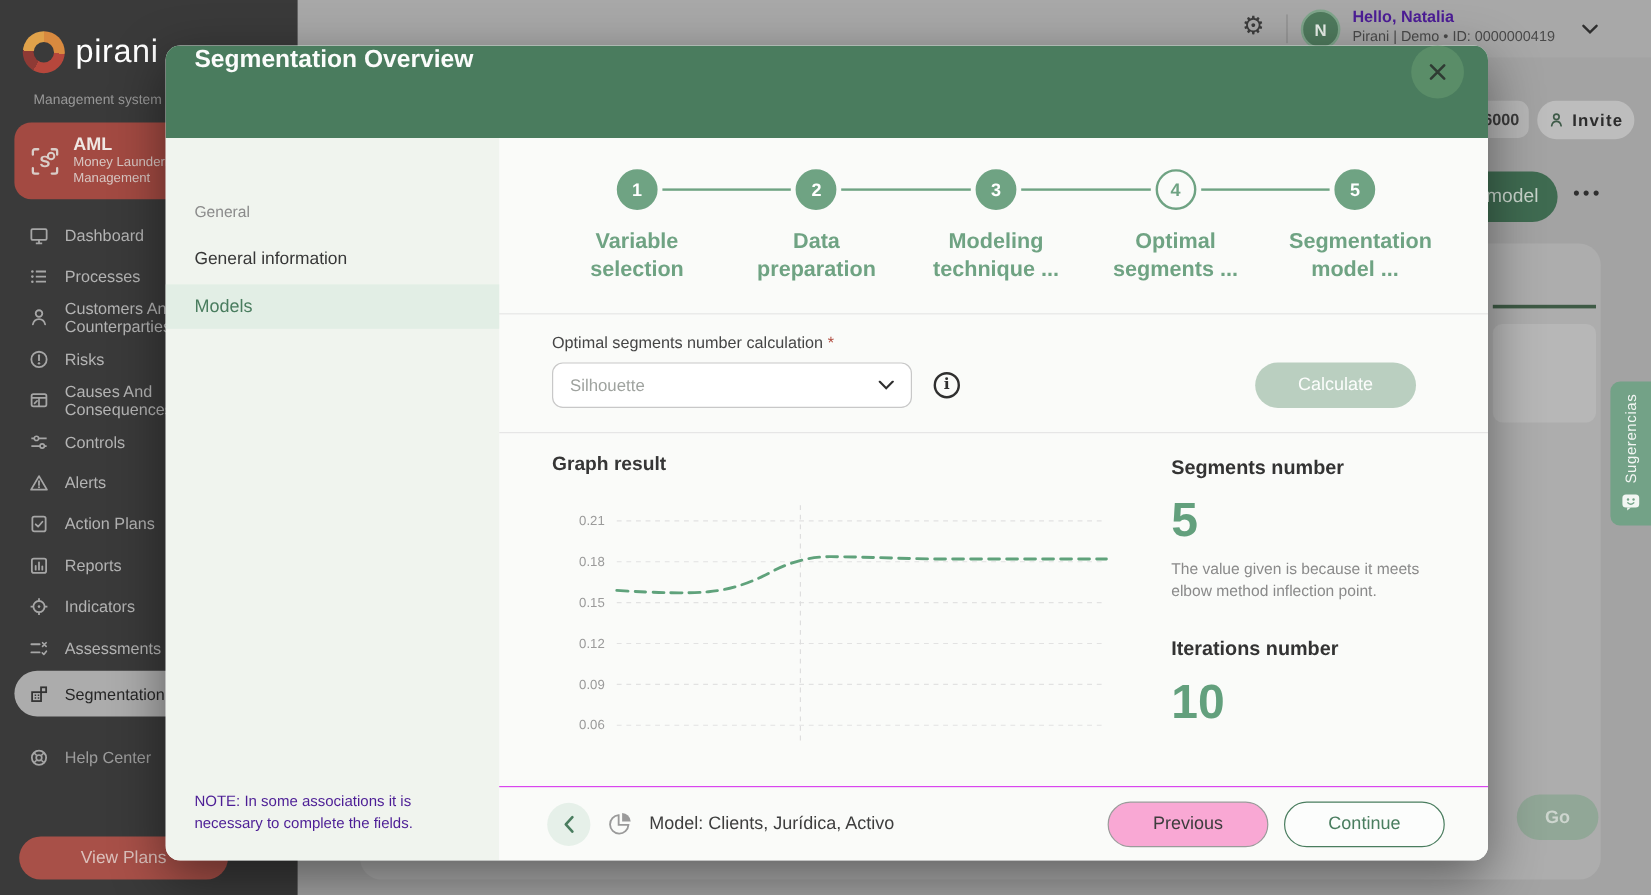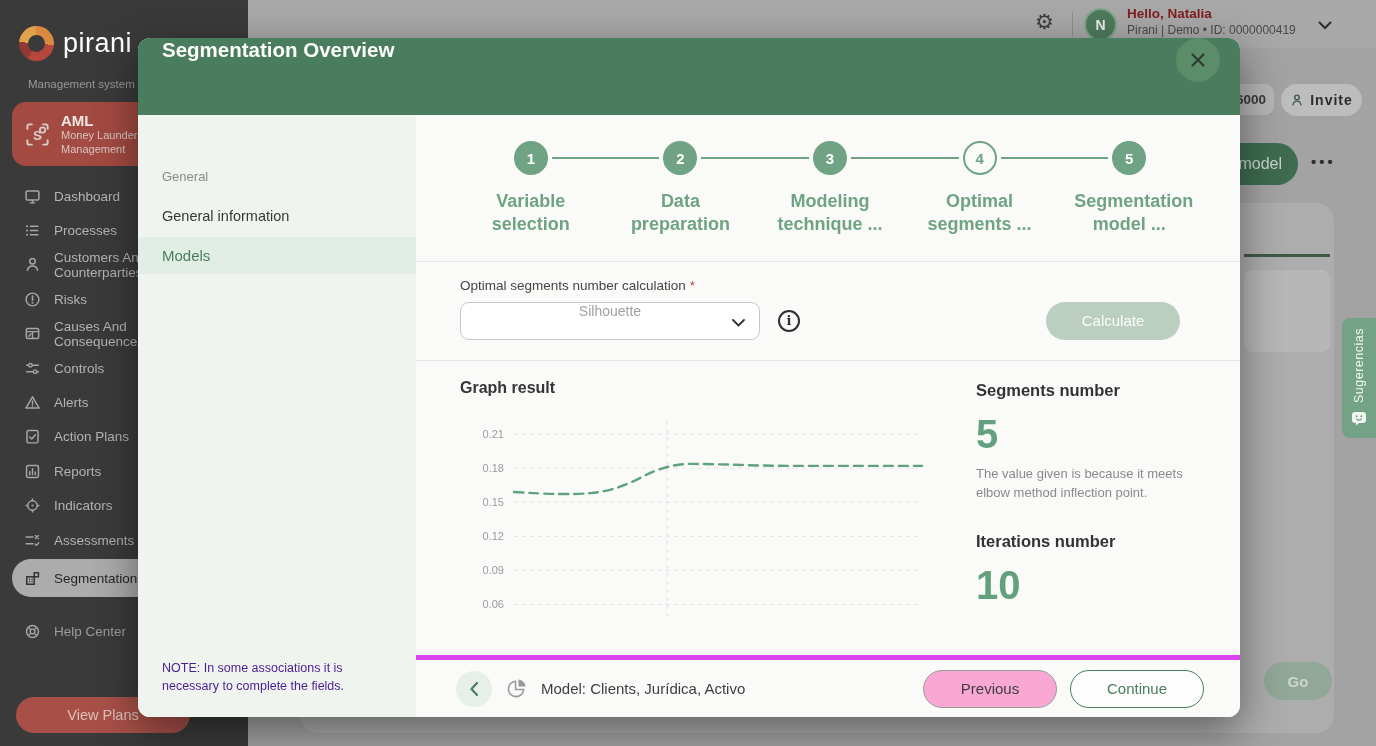--- a/index.html
+++ b/index.html
@@ -8,21 +8,21 @@
 
   .app { position:absolute; inset:0; width:1376px; height:746px; overflow:hidden; }
 
   
   .bg-page { position:absolute; inset:0; z-index:0; }
   .bg-header { position:absolute; left:0; top:0; right:0; height:48px; background:#A8A8A8; }
   .gear { position:absolute; left:1035px; top:11px; font-size:21px; color:#3C3C3C; line-height:1; }
   .hdr-divider { position:absolute; left:1072px; top:12px; width:1px; height:24px; background:#8E8E8E; }
   .avatar { position:absolute; left:1084px; top:8px; width:33px; height:33px; border-radius:50%; background:#4F7A5D; border:2px solid #7FA58B; color:#E9EFE9; font-size:14px; font-weight:bold; display:flex; align-items:center; justify-content:center; }
   .hdr-text { position:absolute; left:1127px; top:6px; }
-  .hdr-greeting { font-size:13.5px; font-weight:bold; color:#7f1d1d; }
+  .hdr-greeting { font-size:13.5px; font-weight:bold; color:#4c1d95; }
   .hdr-account { font-size:12px; color:#4A4A4A; margin-top:2px; }
   .hdr-chevron { position:absolute; left:1318px; top:16px; }
 
   .bg-card { position:absolute; left:300px; top:203px; width:1034px; height:530px; background:#ADADAD; border-radius:18px; }
   .badge-6000 { position:absolute; left:1228px; top:84px; width:46px; height:31px; background:#B6B6B6; border-radius:9px; color:#3A3A3A; font-size:13.5px; font-weight:bold; display:flex; align-items:center; justify-content:center; }
   .invite-btn { position:absolute; left:1281px; top:84px; width:81px; height:32px; background:#BDBDBD; border-radius:16px; color:#2C2C2C; font-size:14px; font-weight:bold; letter-spacing:1px; display:flex; align-items:center; justify-content:center; gap:6px; }
   .model-btn { position:absolute; left:1170px; top:143px; width:128px; height:42px; background:#3F6B51; border-radius:21px; color:#C9D5CC; font-size:16px; display:flex; align-items:center; justify-content:flex-end; padding-right:16px; }
   .bg-dots { position:absolute; left:1311px; top:153px; color:#2F2F2F; font-size:15px; font-weight:bold; letter-spacing:3px; }
   .tab-underline { position:absolute; left:1244px; top:254px; width:86px; height:3px; background:#3E5A45; }
   .inner-card { position:absolute; left:1244px; top:270px; width:86px; height:82px; background:#B7B7B7; border-radius:8px; }
@@ -70,37 +70,37 @@
   .step.outlined .circle { background:#FAFBF9; color:#6FA383; border:2px solid #6FA383; }
   .step:not(:first-child)::before { content:""; position:absolute; top:16px; right:50%; width:calc(100% - 42px); margin-right:21px; height:2px; background:#6FA383; }
   .step .slabel { margin-top:15px; max-width:110px; text-align:center; font-size:18px; font-weight:bold; color:#6FA383; line-height:1.3; }
 
   .stepper-divider { margin-top:24px; border-bottom:1px solid #E6E6E6; }
 
   .form-section { padding:16px 60px 20px 44px; border-bottom:1px solid #E6E6E6; }
   .form-label { font-size:13.5px; color:#454545; margin-bottom:9px; }
   .req { color:#B04A3E; margin-left:4px; }
   .form-row { display:flex; align-items:center; gap:18px; }
-  .select { width:300px; height:38px; border:1px solid #C8C8C8; border-radius:9px; background:#fff; display:flex; align-items:center; padding:0 14px; cursor:pointer;flex-direction:column; }
+  .select { width:300px; height:38px; border:1px solid #C8C8C8; border-radius:9px; background:#fff; display:flex; align-items:center; padding:0 14px; cursor:pointer; }
   .select-value { color:#9FA39F; font-size:14px; }
   .select svg { margin-left:auto; }
   .info-icon { width:22px; height:22px; border-radius:50%; border:2px solid #2F2F2F; color:#2F2F2F; font-family:"DejaVu Serif",serif; font-size:13px; font-weight:bold; display:flex; align-items:center; justify-content:center; cursor:pointer; }
   .calculate-btn { margin-left:auto; width:134px; height:38px; border:none; border-radius:19px; background:#BACFC0; color:#FCFDFC; font-size:15px; cursor:default; }
 
   .results { flex:1; display:flex; padding:18px 36px 0 44px; min-height:0; }
   .graph-col { flex:1; }
   .graph-title { font-size:16px; font-weight:bold; color:#363636; }
   .chart-wrap { margin-top:12px; }
   .stats-col { width:228px; flex:none; padding-top:2px; }
   .stat-label { font-size:16.5px; font-weight:bold; color:#333; }
   .stat-value { font-size:40px; font-weight:bold; color:#63A07D; margin-top:12px; }
   .stat-caption { font-size:13px; color:#8A8A8A; line-height:1.45; margin-top:8px; }
   .stat-gap { margin-top:30px; }
 
-  .modal-footer { margin-top:auto; flex:none; height:62px; border-top:5px solid #d946ef; display:flex; align-items:center; padding:0 36px 0 40px; gap:13px; background:#FAFBF9; }
+  .modal-footer { margin-top:auto; flex:none; height:62px; border-top:1px solid #d946ef; display:flex; align-items:center; padding:0 36px 0 40px; gap:13px; background:#FAFBF9; }
   .back-circle { width:36px; height:36px; border-radius:50%; background:#E6F0E9; border:none; display:flex; align-items:center; justify-content:center; cursor:pointer; }
   .model-label { font-size:15px; color:#3E3E3E; }
   .prev-btn { margin-left:auto; width:134px; height:38px; border-radius:19px; background:#f9a8d4; border:1px solid #9B9B9B; color:#3D3D3D; font-size:15px; cursor:pointer; }
   .cont-btn { width:134px; height:38px; border-radius:19px; background:#FCFDFC; border:1px solid #4A7D5F; color:#4A7D5F; font-size:15px; font-weight:500; cursor:pointer; }
 
   .tick-label { font-size:11px; fill:#9B9B9B; }
 </style>
 </head>
 <body>
 

